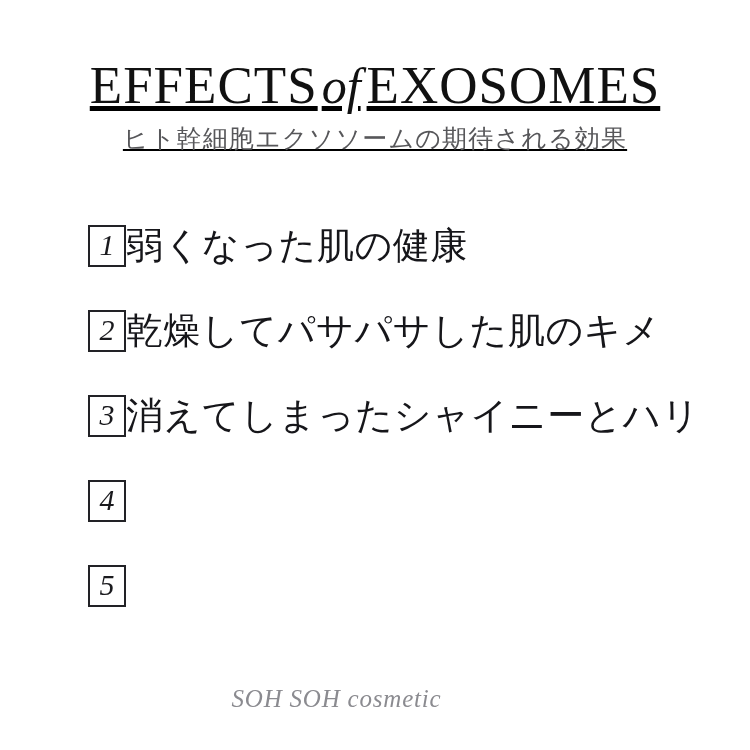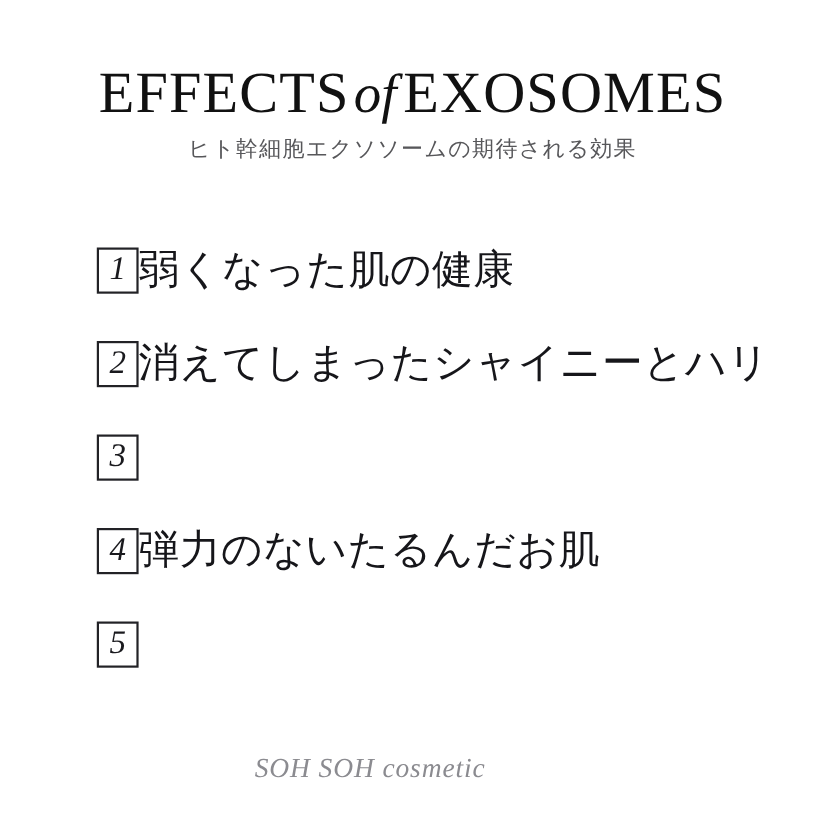--- a/index.html
+++ b/index.html
@@ -23,20 +23,21 @@
     background: #ffffff;
   }
 
   
   .header {
     position: absolute;
     top: 58px;
     left: 0;
     width: 750px;
     text-align: center;
+    text-decoration: underline;
   }
 
   .title {
     font-family: "Liberation Serif", "DejaVu Serif", serif;
     font-size: 53px;
     line-height: 1.02;
     color: #111111;
     letter-spacing: 0.5px;
     white-space: nowrap;
     font-weight: 400;
@@ -47,21 +48,21 @@
     padding: 0 6px 0 4px;
     letter-spacing: 0px;
   }
   .title .word {
     letter-spacing: 1px;
   }
 
   .subtitle {
     margin-top: 13px;
     font-family: "Liberation Serif", "DejaVu Serif", serif;
-    font-size: 20px;
+    font-size: 25px;
     line-height: 1.1;
     color: #57575a;
     letter-spacing: 1.2px;
     white-space: nowrap;
   }
 
   
   .list {
     position: absolute;
     top: 222px;
@@ -141,34 +142,34 @@
       <div class="num-box">
         <span class="num">1</span>
       </div>
       <div class="item-text">弱くなった肌の健康</div>
     </div>
 
     <div class="list-item">
       <div class="num-box">
         <span class="num">2</span>
       </div>
-      <div class="item-text">消えてしまったシャイニーとハリ</div>
+      <div class="item-text">乾燥してパサパサした肌のキメ</div>
     </div>
 
     <div class="list-item">
       <div class="num-box">
         <span class="num">3</span>
       </div>
+      <div class="item-text">消えてしまったシャイニーとハリ</div>
     </div>
 
     <div class="list-item">
       <div class="num-box">
         <span class="num">4</span>
       </div>
-      <div class="item-text">弾力のないたるんだお肌</div>
     </div>
 
     <div class="list-item">
       <div class="num-box">
         <span class="num">5</span>
       </div>
     </div>
 
   </div>
 

